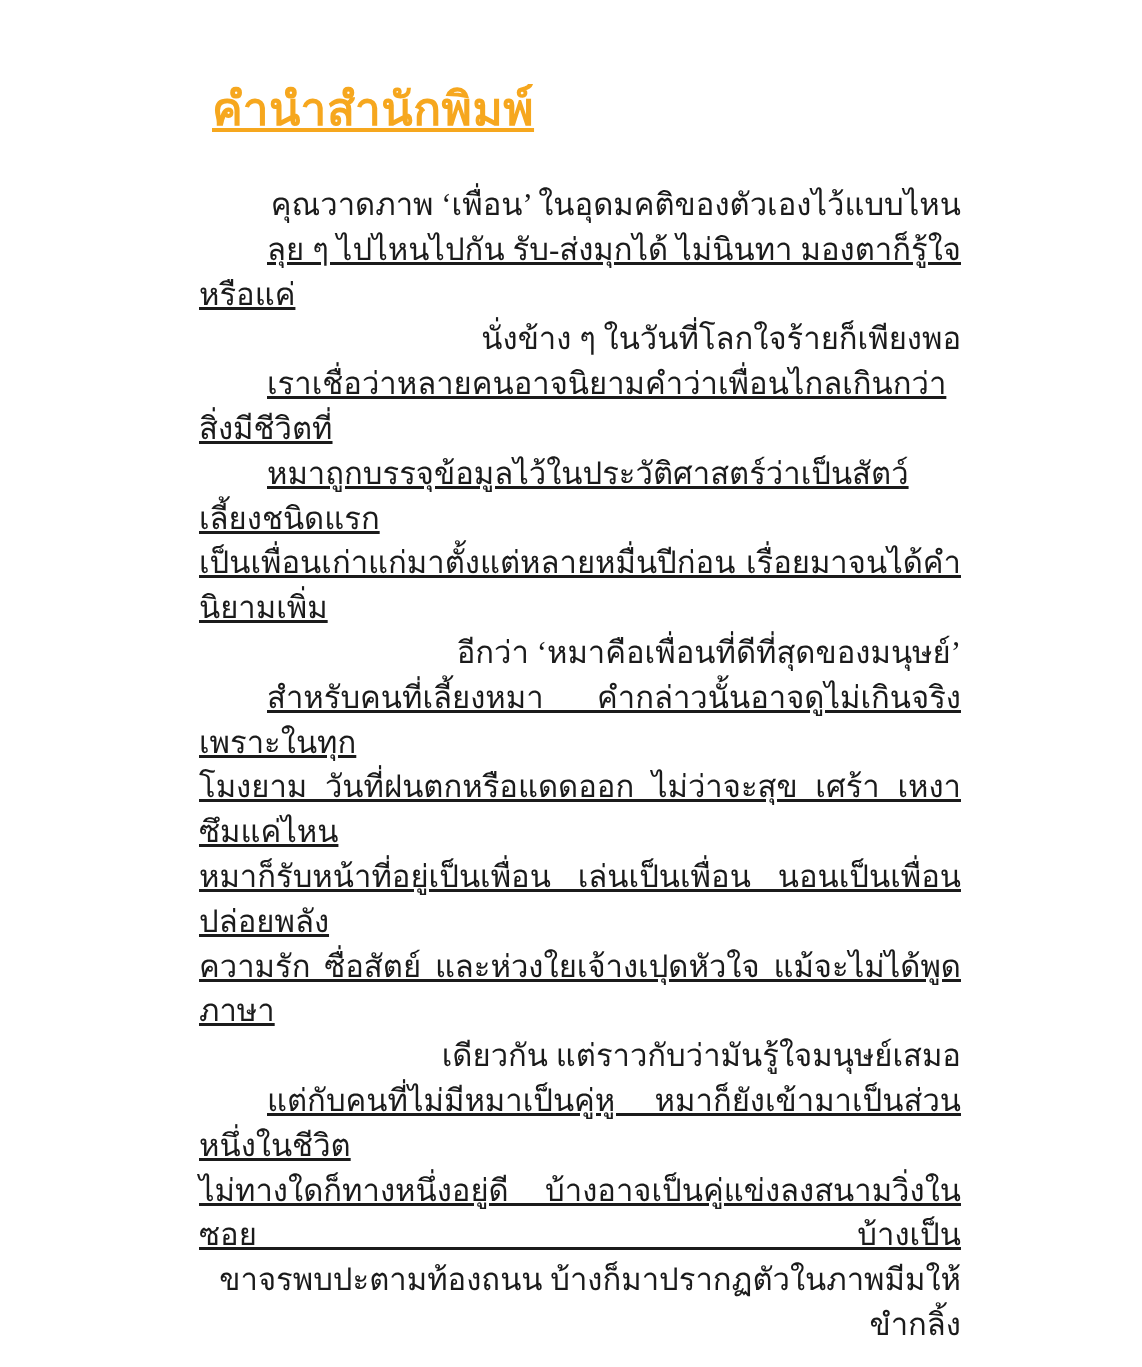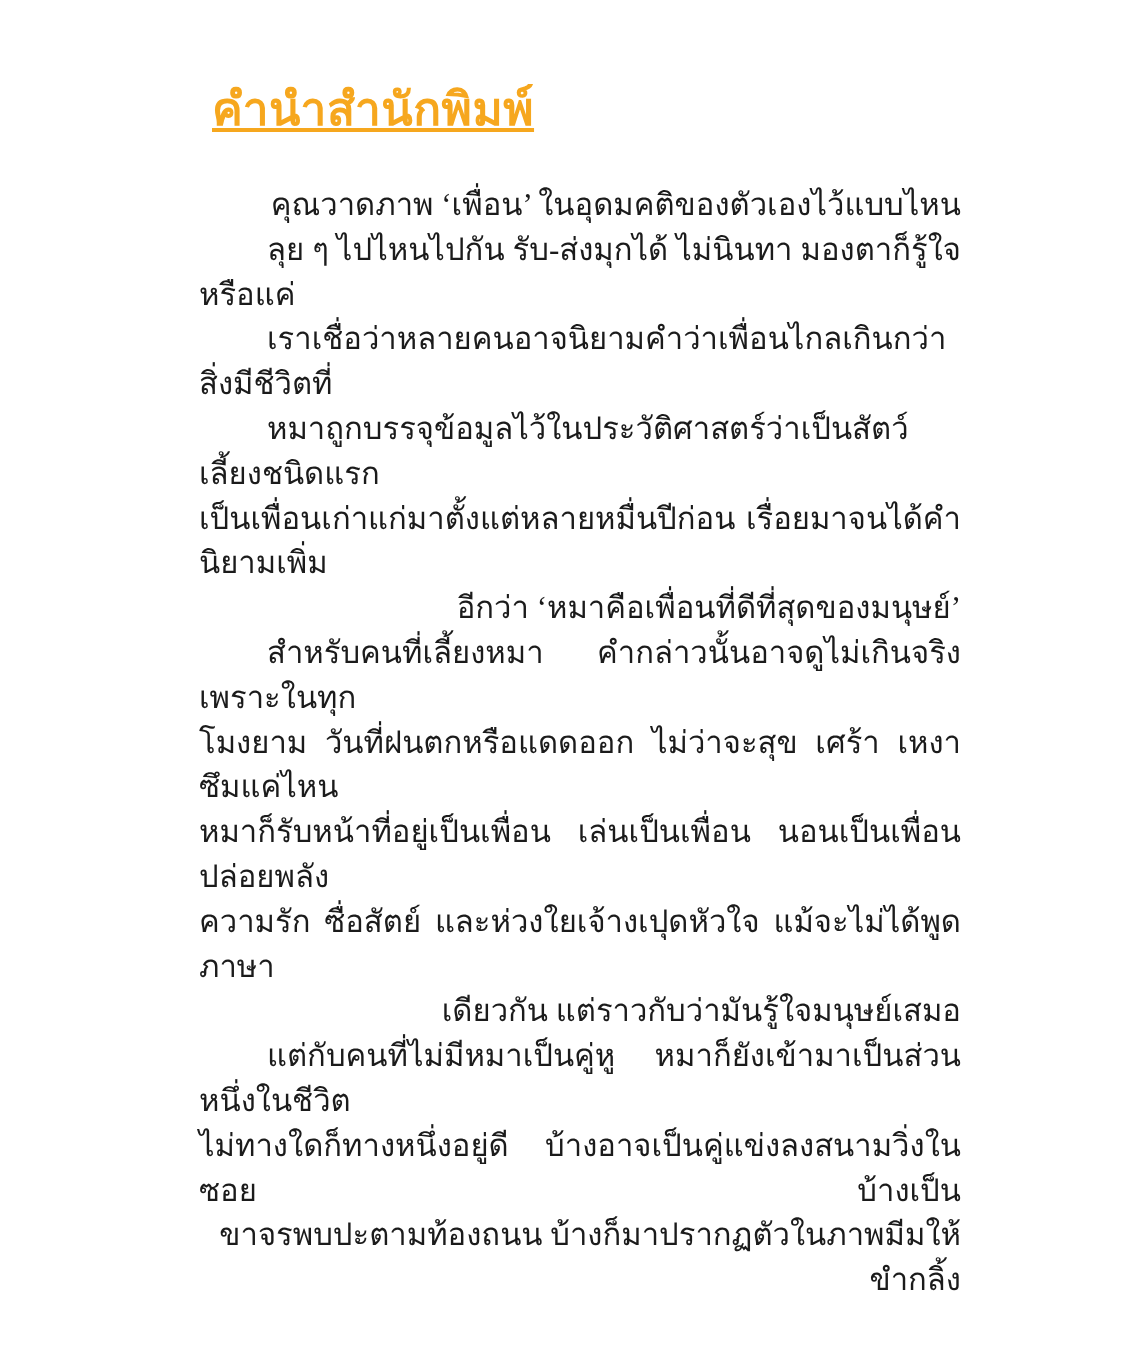--- a/index.html
+++ b/index.html
@@ -29,33 +29,34 @@
     left: 199px;
     top: 183px;
     width: 762px;
     font-size: 31px;
     line-height: 44.8px;
     color: var(--ink, #1b1b1b);
   }
   .para { margin: 0; padding: 0; }
   .line { margin: 0; padding: 0; white-space: normal; text-align: right; }
   .line.first { text-indent: 68px; }
-  .line.just { text-align: justify; text-align-last: justify; }
+  .line.just { text-align: justify; text-align-last: justify; text-decoration: underline; }
 </style>
 </head>
 <body>
 
 <div class="page">
   <h1 class="title">คำนำสำนักพิมพ์</h1>
   <div class="body-text">
       <div class="para">
         <div class="line first">คุณวาดภาพ ‘เพื่อน’ ในอุดมคติของตัวเองไว้แบบไหน</div>
       </div>
       <div class="para">
         <div class="line first just">ลุย ๆ ไปไหนไปกัน รับ-ส่งมุกได้ ไม่นินทา มองตาก็รู้ใจ หรือแค่</div>
+        <div class="line">นั่งข้าง ๆ ในวันที่โลกใจร้ายก็เพียงพอ</div>
       </div>
       <div class="para">
         <div class="line first just">เราเชื่อว่าหลายคนอาจนิยามคำว่าเพื่อนไกลเกินกว่าสิ่งมีชีวิตที่</div>
       </div>
       <div class="para">
         <div class="line first just">หมาถูกบรรจุข้อมูลไว้ในประวัติศาสตร์ว่าเป็นสัตว์เลี้ยงชนิดแรก</div>
         <div class="line just">เป็นเพื่อนเก่าแก่มาตั้งแต่หลายหมื่นปีก่อน เรื่อยมาจนได้คำนิยามเพิ่ม</div>
         <div class="line">อีกว่า ‘หมาคือเพื่อนที่ดีที่สุดของมนุษย์’</div>
       </div>
       <div class="para">

